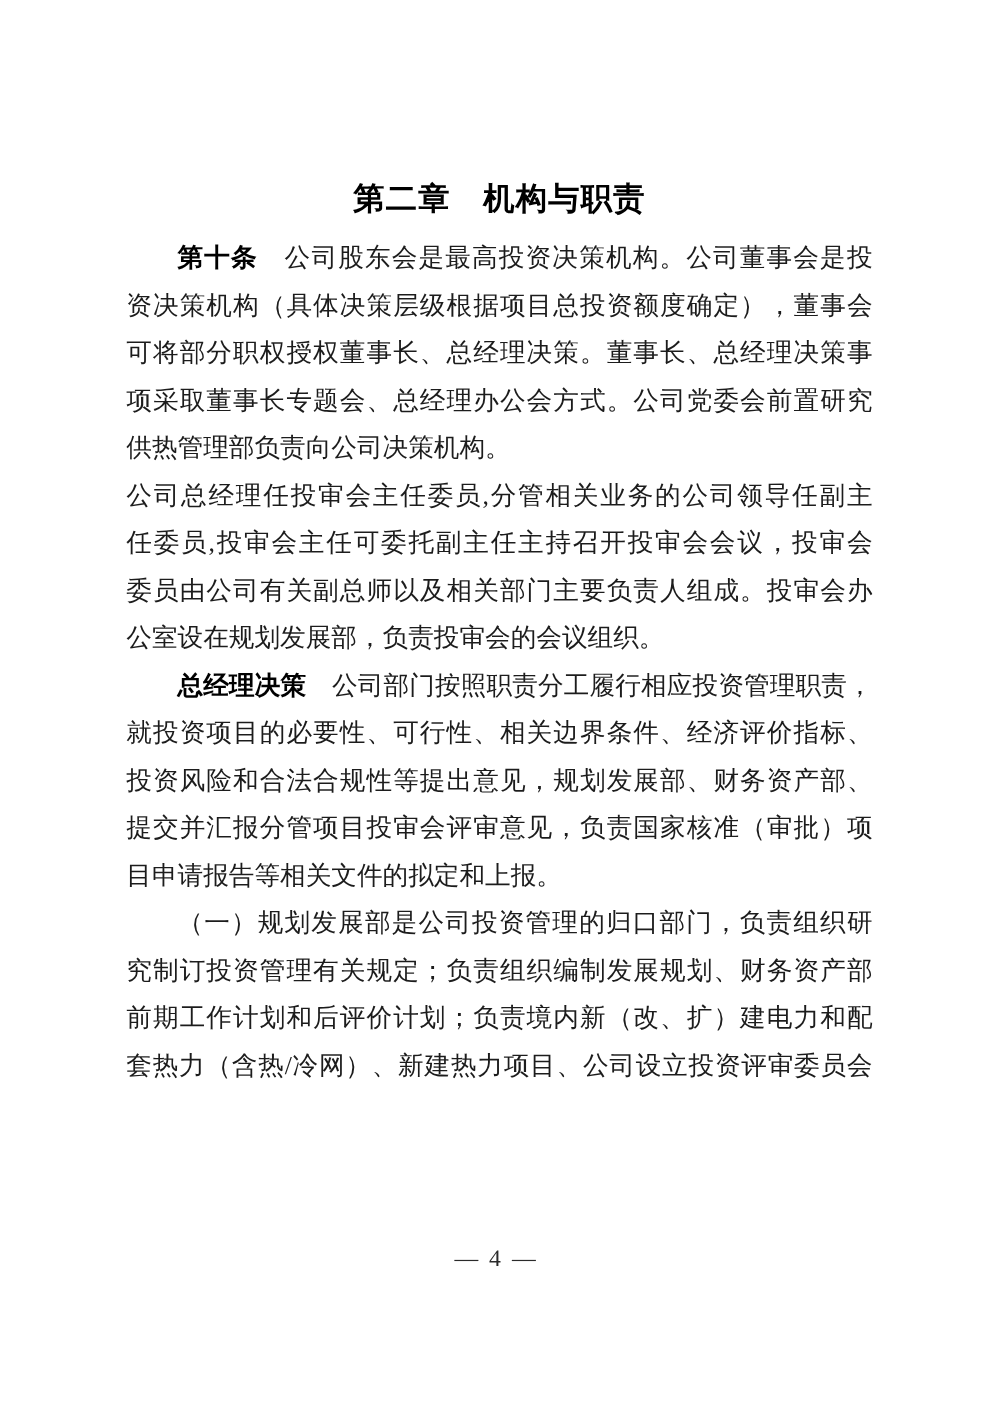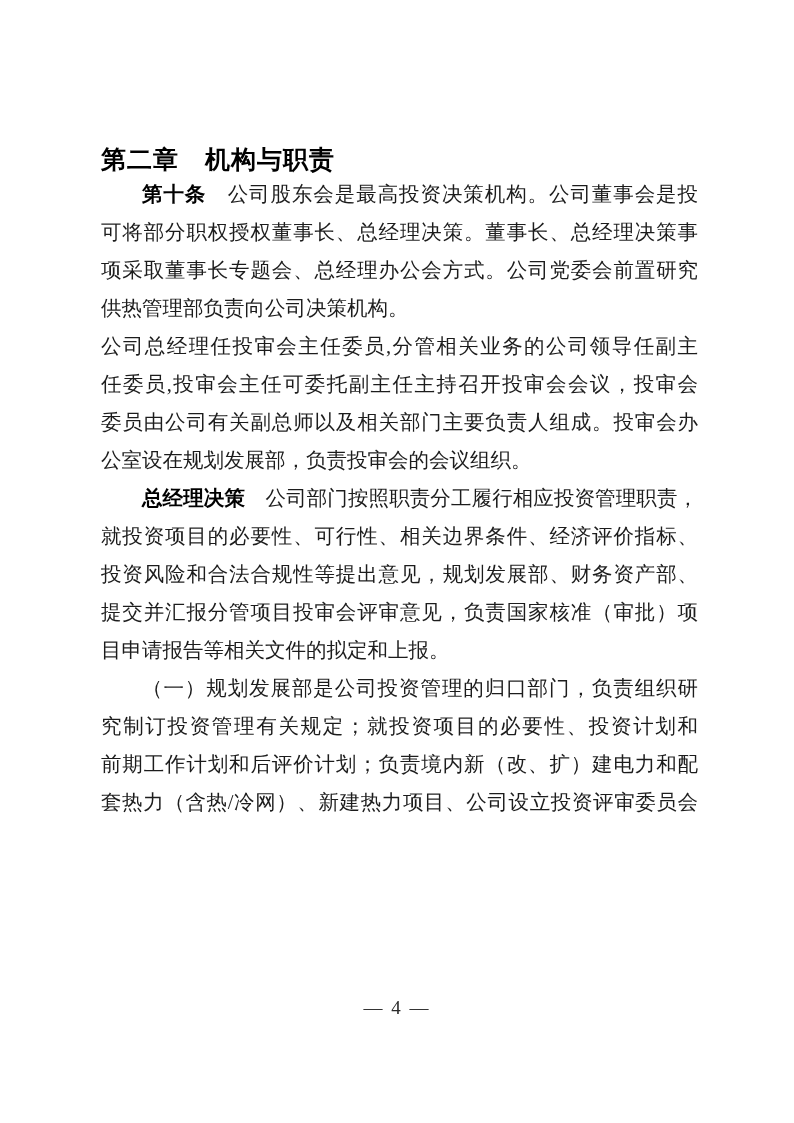--- a/index.html
+++ b/index.html
@@ -20,23 +20,23 @@
     position: absolute;
     left: 101px;
     top: 143px;
     width: 597px;
   }
   .doc-title {
     font-family: "Liberation Sans", "DejaVu Sans", sans-serif;
     font-weight: 700;
     font-size: 25px;
     line-height: 32px;
-    text-align: left;
+    text-align: center;
     color: #000000;
-    margin-bottom: 0;
+    margin-bottom: 13px;
     letter-spacing: 1px;
   }
   .line {
     font-size: 20.5px;
     line-height: 38px;
     height: 38px;
     overflow: hidden;
     text-align: justify;
     text-align-last: justify;
     color: #1c1c1c;
@@ -65,32 +65,33 @@
   }
 </style>
 </head>
 <body>
 
 <div class="page">
   <div class="content">
     <div class="doc-title">第二章　机构与职责</div>
     <div id="paragraphs">
         <div class="line first"><span class="lead">第十条</span>　公司股东会是最高投资决策机构。公司董事会是投</div>
+        <div class="line">资决策机构（具体决策层级根据项目总投资额度确定），董事会</div>
         <div class="line">可将部分职权授权董事长、总经理决策。董事长、总经理决策事</div>
         <div class="line">项采取董事长专题会、总经理办公会方式。公司党委会前置研究</div>
         <div class="line short">供热管理部负责向公司决策机构。</div>
         <div class="line">公司总经理任投审会主任委员,分管相关业务的公司领导任副主</div>
         <div class="line">任委员,投审会主任可委托副主任主持召开投审会会议，投审会</div>
         <div class="line">委员由公司有关副总师以及相关部门主要负责人组成。投审会办</div>
         <div class="line short">公室设在规划发展部，负责投审会的会议组织。</div>
         <div class="line first"><span class="lead">总经理决策</span>　公司部门按照职责分工履行相应投资管理职责，</div>
         <div class="line">就投资项目的必要性、可行性、相关边界条件、经济评价指标、</div>
         <div class="line">投资风险和合法合规性等提出意见，规划发展部、财务资产部、</div>
         <div class="line">提交并汇报分管项目投审会评审意见，负责国家核准（审批）项</div>
         <div class="line short">目申请报告等相关文件的拟定和上报。</div>
         <div class="line first">（一）规划发展部是公司投资管理的归口部门，负责组织研</div>
-        <div class="line">究制订投资管理有关规定；就投资项目的必要性、投资计划和</div>
+        <div class="line">究制订投资管理有关规定；负责组织编制发展规划、财务资产部</div>
         <div class="line">前期工作计划和后评价计划；负责境内新（改、扩）建电力和配</div>
         <div class="line">套热力（含热/冷网）、新建热力项目、公司设立投资评审委员会</div>
       </div>
   </div>
   <div class="footer">— 4 —</div>
 </div>
 
 </body></html>

